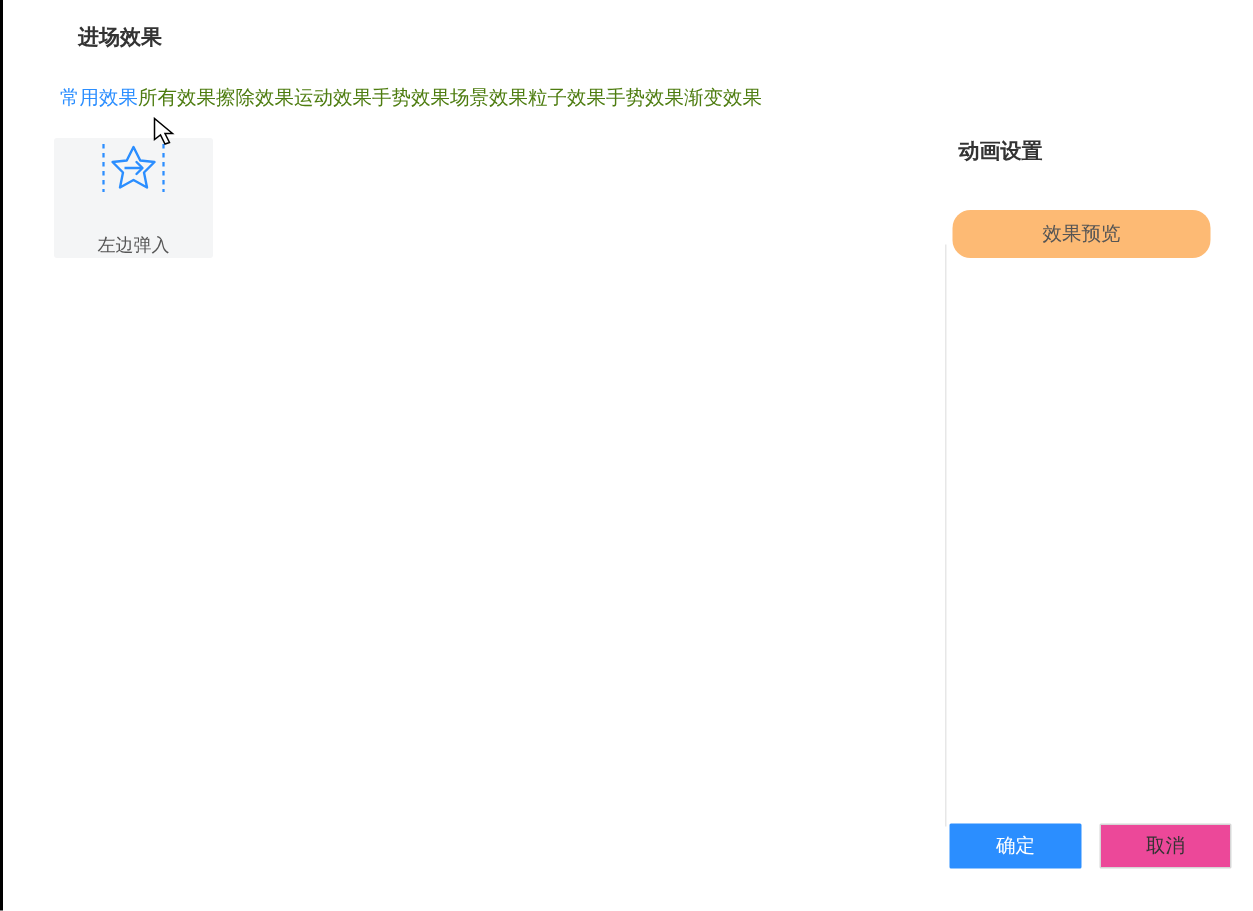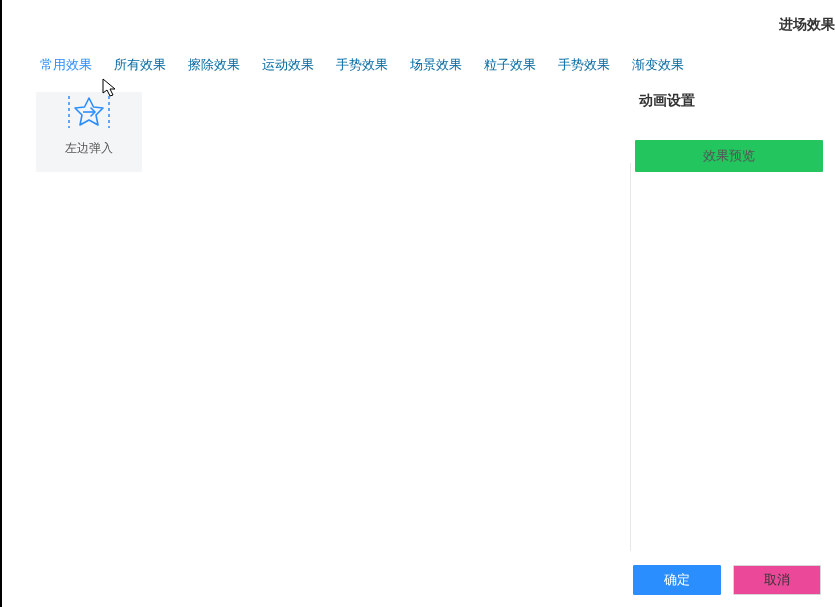--- a/index.html
+++ b/index.html
@@ -7,35 +7,33 @@
       font-family: "Microsoft YaHei", "PingFang SC", sans-serif;
       font-size: 13px;
       color: #333;
       background: #fff;
       width: 835px;
       height: 607px;
       position: relative;
       border-left: 2px solid #000;
     }
     .header {
-      padding: 16px 0 0 29px;
+      padding: 16px 0 0 50px;
       font-weight: bold;
       font-size: 14px;
       color: #333;
-      text-align: right;
     }
     .tabs {
       display: flex;
-      gap: 22px;
       padding: 22px 0 0 38px;
       align-items: center;
     }
     .tab {
       font-size: 13px;
-      color: #0369a1;
+      color: #4d7c0f;
       cursor: pointer;
       white-space: nowrap;
     }
     .tab.active {
       color: #2b8eff;
     }
     .content {
       display: flex;
       padding: 18px 0 0 34px;
     }
@@ -45,21 +43,21 @@
       flex-wrap: wrap;
     }
     .effect-item {
       width: 106px;
       height: 80px;
       background: #f4f5f6;
       border-radius: 2px;
       display: flex;
       flex-direction: column;
       align-items: center;
-      justify-content: flex-start;
+      justify-content: space-between;
       cursor: pointer;
       gap: 8px;
     }
     .effect-icon-wrap {
       display: flex;
       align-items: center;
       justify-content: center;
       height: 40px;
     }
     .effect-label {
@@ -71,32 +69,32 @@
       padding-right: 14px;
     }
     .side-title {
       font-weight: bold;
       font-size: 14px;
       color: #333;
       margin-bottom: 30px;
       padding-left: 4px;
     }
     .preview-bar {
-      background: #22c55e;
+      background: #fdba74;
       height: 32px;
       line-height: 32px;
       text-align: center;
       font-size: 13px;
       color: #555;
-      border-radius: 1px;
-      width: 188px;
+      border-radius: 12px;
+      width: 172px;
     }
     .footer {
       position: absolute;
-      bottom: 12px;
+      bottom: 28px;
       right: 14px;
       display: flex;
       gap: 12px;
     }
     .btn {
       width: 88px;
       height: 30px;
       font-size: 13px;
       border: 1px solid #d6d6d6;
       background: #ec4899;

